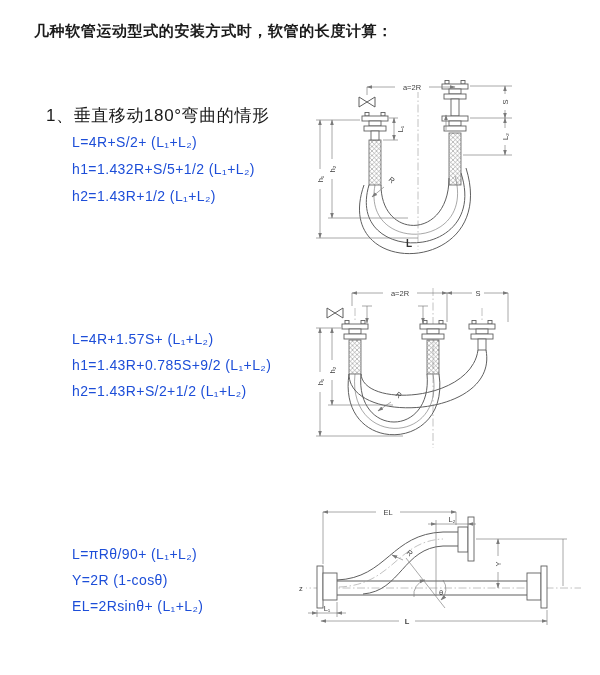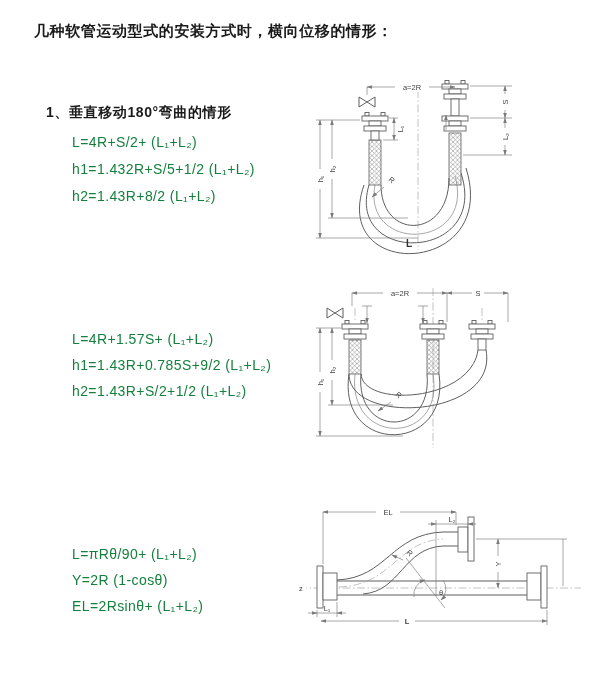--- a/index.html
+++ b/index.html
@@ -1,42 +1,42 @@
 <!DOCTYPE html>
 <html><head>
 <meta charset="utf-8">
 <style>
   html,body{margin:0;padding:0;background:#ffffff;}
   .page{position:relative;width:600px;height:675px;background:#fff;overflow:hidden;
         font-family:"Liberation Sans","DejaVu Sans",sans-serif;color:#1a1a1a;
         border-bottom:2px solid #e2e2e2;}
   .title{position:absolute;left:34px;top:22px;font-size:15px;font-weight:700;letter-spacing:.6px;}
-  .sec-heading{position:absolute;font-size:14px;font-weight:700;letter-spacing:.6px;}
-  .formula{position:absolute;font-size:14px;letter-spacing:.4px;color:#15803d;}
+  .sec-heading{position:absolute;font-size:17px;font-weight:400;letter-spacing:.6px;}
+  .formula{position:absolute;font-size:14px;letter-spacing:.4px;color:#1d4ed8;}
   svg{position:absolute;overflow:visible;}
   .obj{fill:none;stroke:#5f5f5f;stroke-width:1;}
   .thin{stroke-width:.55;}
   .objf{fill:#ffffff;stroke:#5f5f5f;stroke-width:.9;}
   .objr{stroke:#5f5f5f;stroke-width:.8;}
   .dim{fill:none;stroke:#7a7a7a;stroke-width:.65;}
   .cl{fill:none;stroke:#8f8f8f;stroke-width:.55;stroke-dasharray:8 2.5 1.5 2.5;}
   .dt{font-size:7.5px;fill:#3f3f3f;font-family:"Liberation Sans","DejaVu Sans",sans-serif;}
   .bg{fill:#ffffff;}
 </style>
 </head>
 <body>
 
 <div class="page">
 
-  <div class="title">几种软管运动型式的安装方式时，横向位移的情形：</div>
+  <div class="title">几种软管运动型式的安装方式时，软管的长度计算：</div>
 
   <div class="sec-heading" style="left:46px;top:104px">1、垂直移动180°弯曲的情形</div>
   <div class="formula" style="left:72px;top:134px">L=4R+S/2+ (L₁+L₂)</div>
   <div class="formula" style="left:72px;top:161px">h1=1.432R+S/5+1/2 (L₁+L₂)</div>
-  <div class="formula" style="left:72px;top:188px">h2=1.43R+8/2 (L₁+L₂)</div>
+  <div class="formula" style="left:72px;top:188px">h2=1.43R+1/2 (L₁+L₂)</div>
 
   <div class="formula" style="left:72px;top:331px">L=4R+1.57S+ (L₁+L₂)</div>
   <div class="formula" style="left:72px;top:357px">h1=1.43R+0.785S+9/2 (L₁+L₂)</div>
   <div class="formula" style="left:72px;top:383px">h2=1.43R+S/2+1/2 (L₁+L₂)</div>
 
   <div class="formula" style="left:72px;top:546px">L=πRθ/90+ (L₁+L₂)</div>
   <div class="formula" style="left:72px;top:572px">Y=2R (1-cosθ)</div>
   <div class="formula" style="left:72px;top:598px">EL=2Rsinθ+ (L₁+L₂)</div>
 
   <svg style="left:300px;top:70px" width="235" height="185" viewBox="0 0 235 185">

